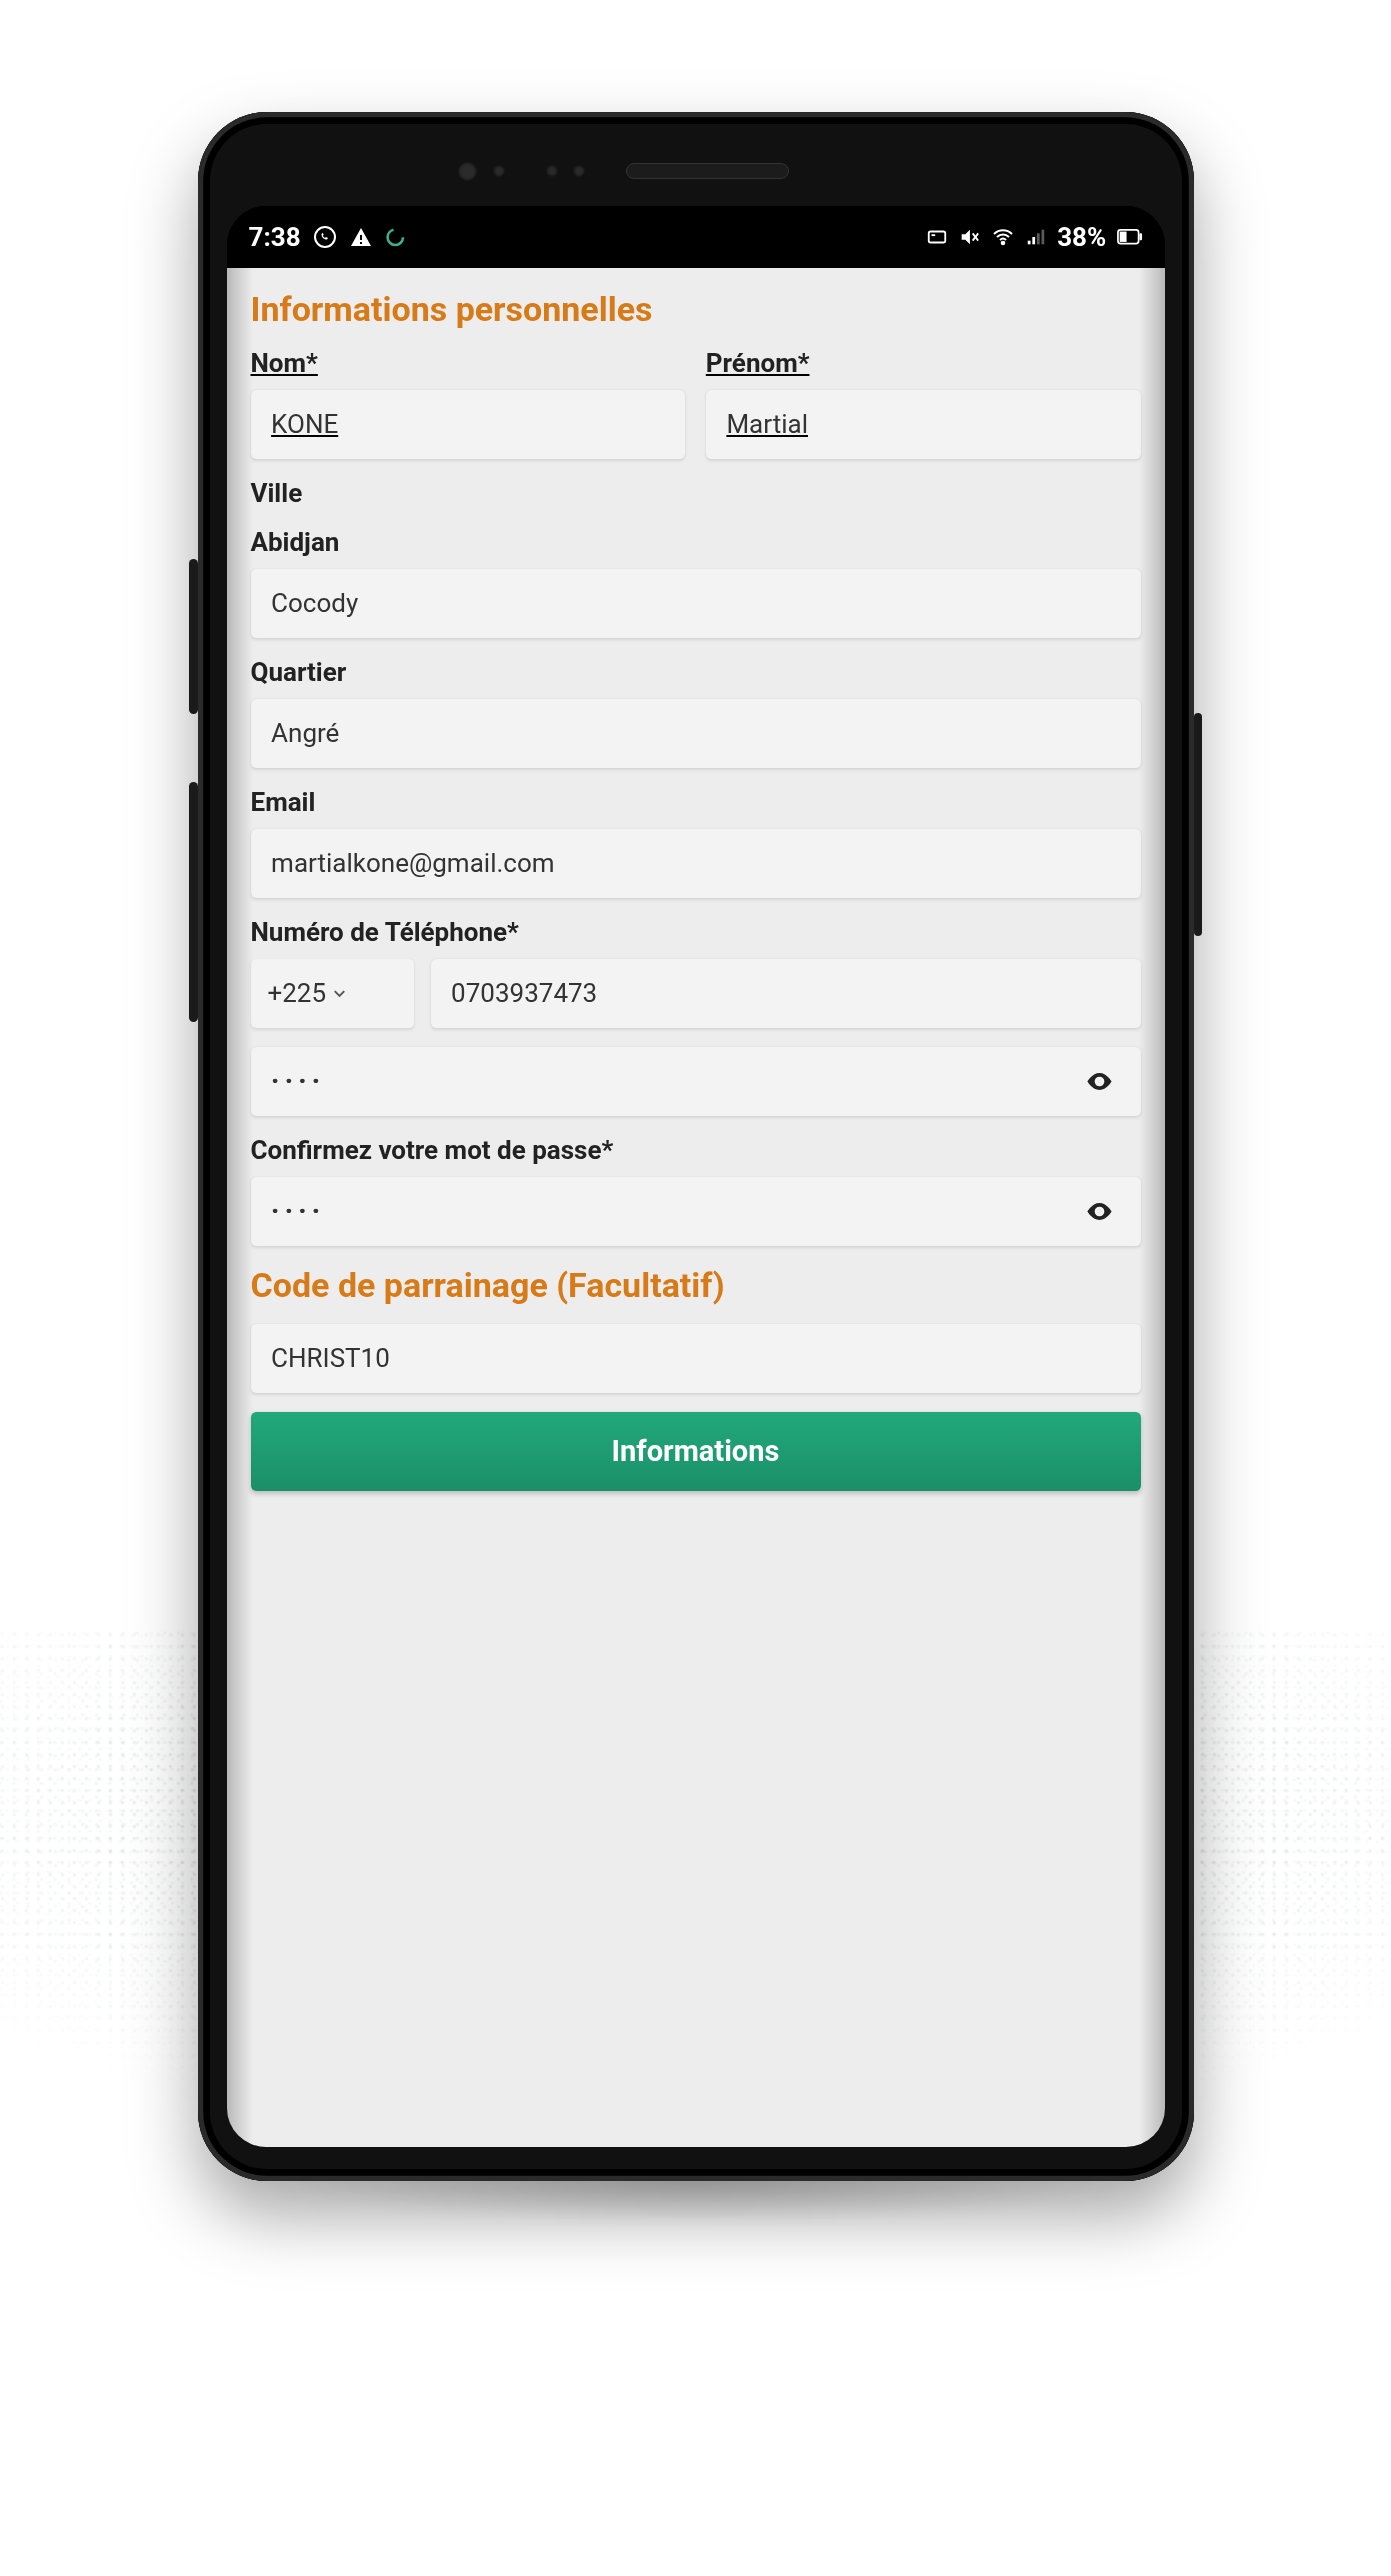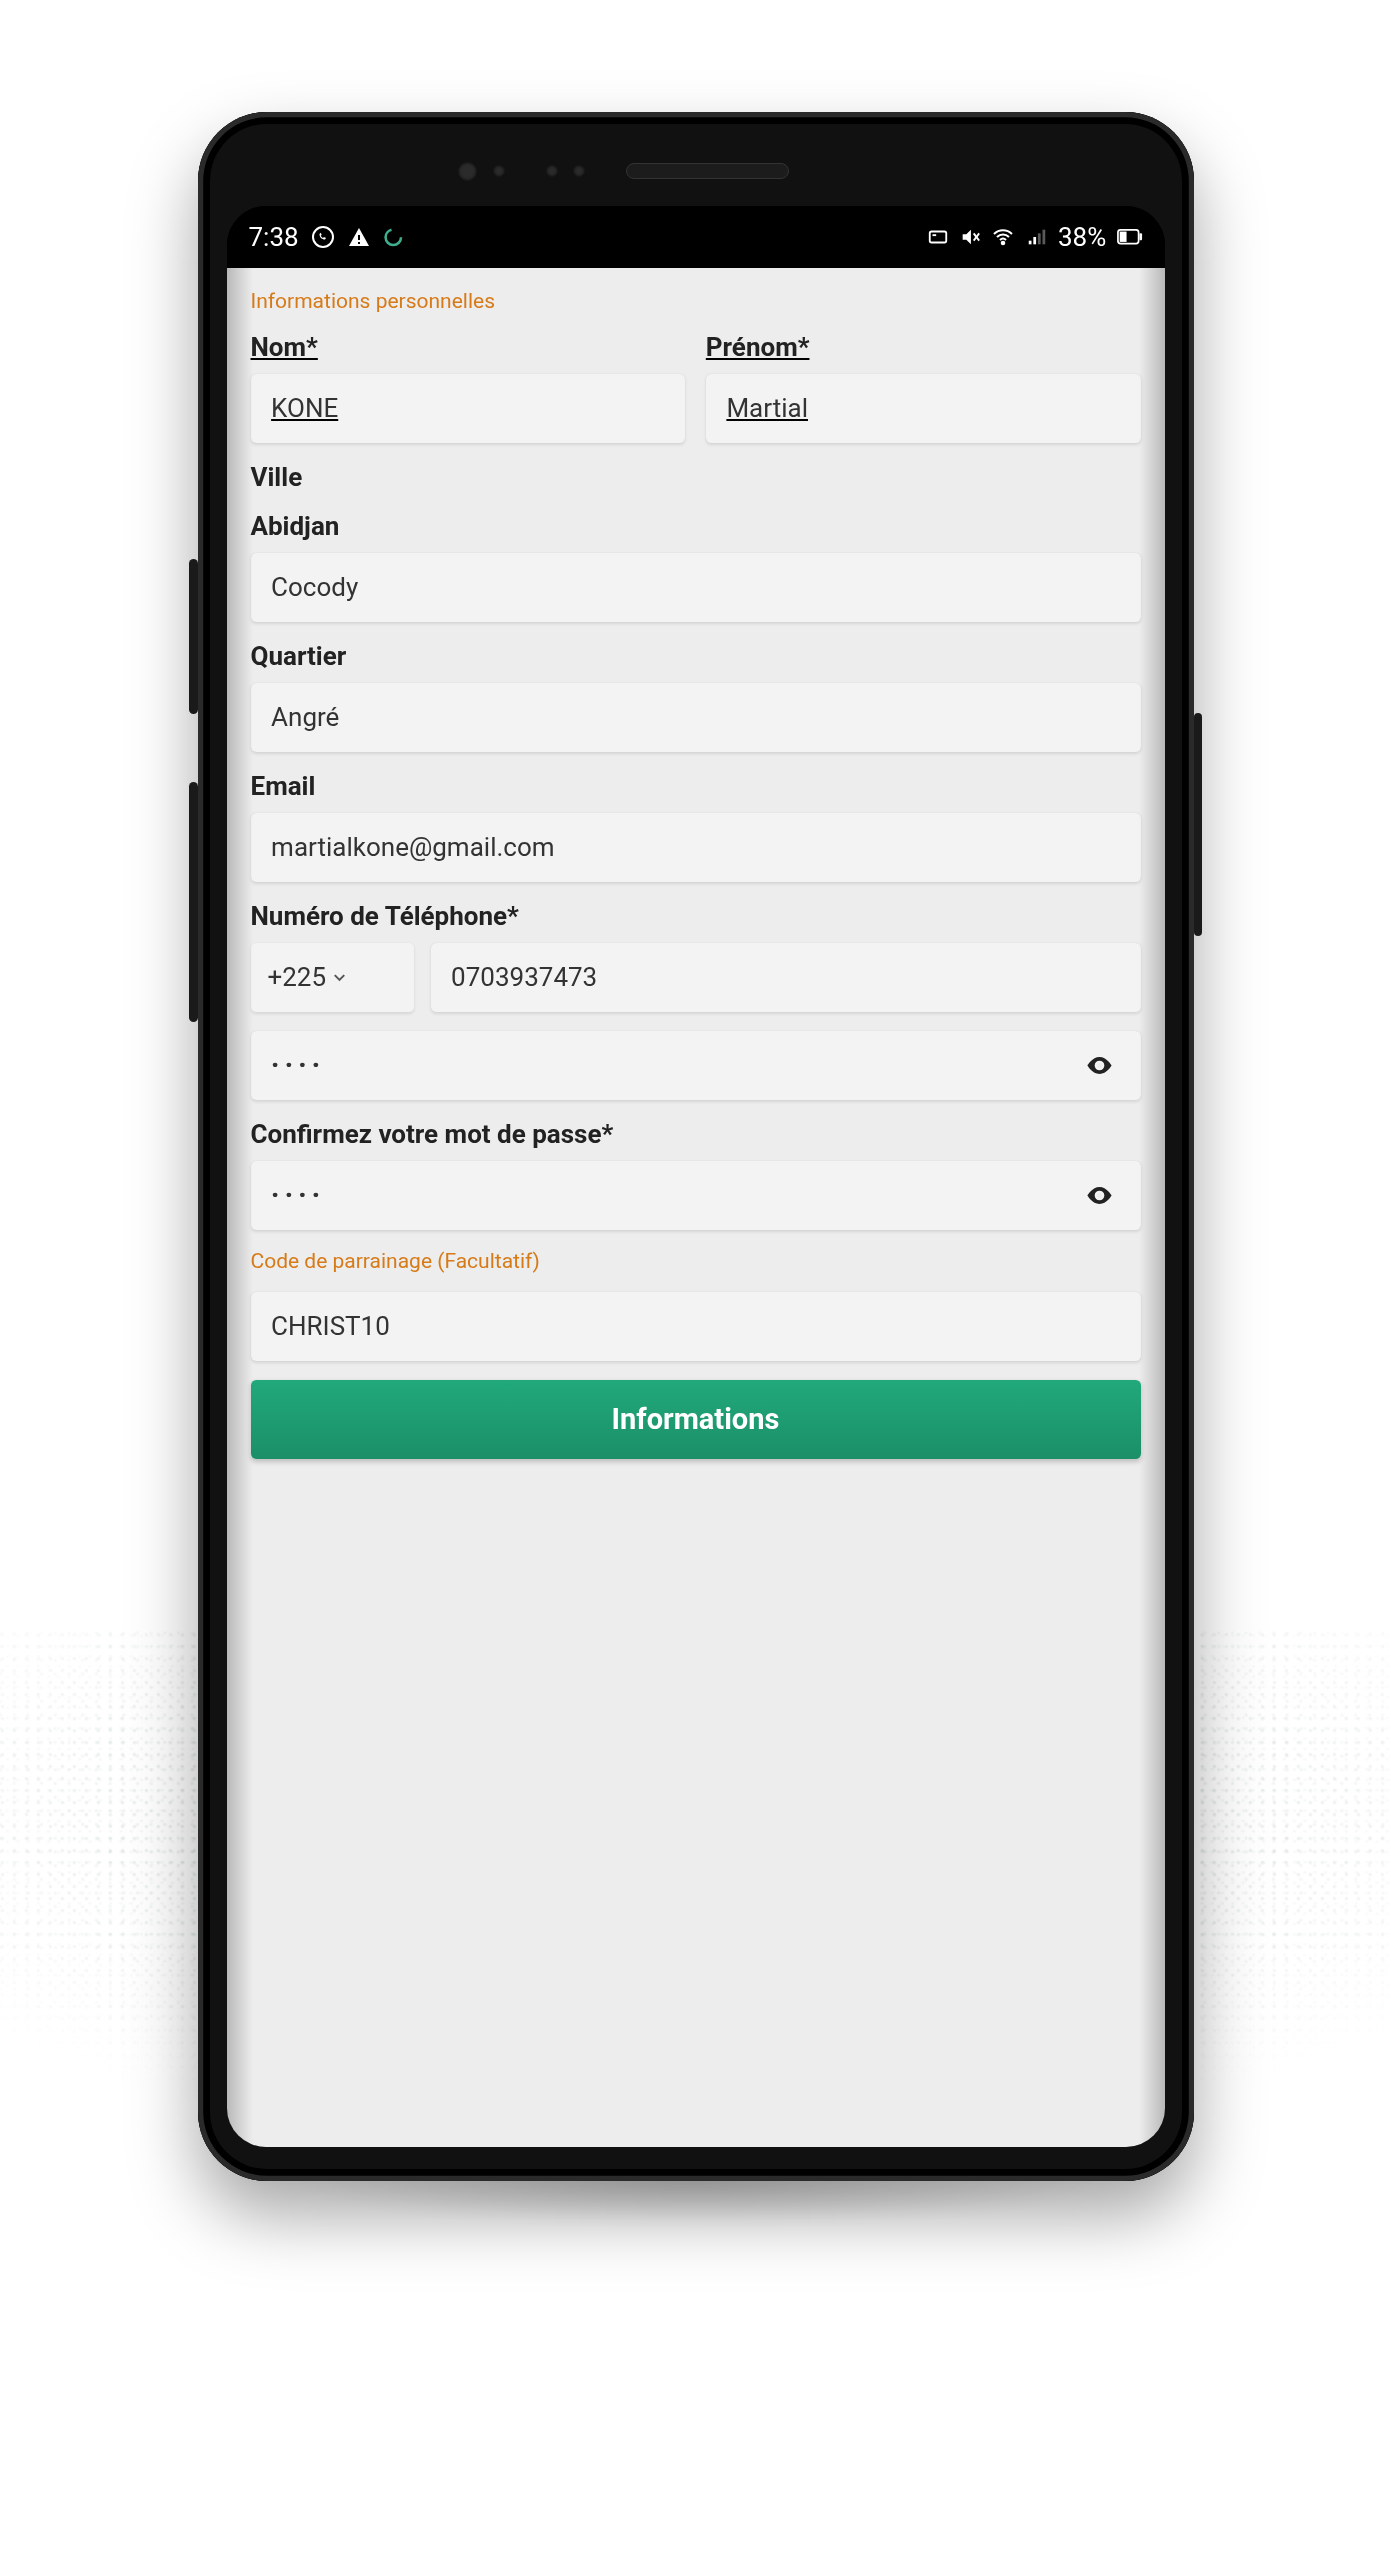--- a/index.html
+++ b/index.html
@@ -82,40 +82,40 @@
   
   .status-bar {
     height: 62px;
     background: #000;
     color: #fff;
     display: flex;
     align-items: center;
     justify-content: space-between;
     padding: 0 22px;
     font-size: 26px;
-    font-weight: 400;
+    font-weight: 700;
   }
   .status-left, .status-right { display: flex; align-items: center; gap: 12px; }
   .status-right { gap: 10.3px; }
   .sb-icon{display:inline-flex;align-items:center;justify-content:center;}
 
   
   .app {
     position: absolute;
     top: 62px;
     left: 0; right: 0; bottom: 0;
     background: #ededed;
     overflow: hidden;
     padding: 20.6px 24px 0 24px;
   }
 
   .section-title {
     color: #d77a18;
-    font-weight: 400;
-    font-size: 21px;
+    font-weight: 700;
+    font-size: 34px;
     margin-bottom: 19px;
   }
 
   .form-group { margin-bottom: 19px; }
   .label {
     font-weight: 700;
     color: #222;
     font-size: 26px;
     margin-bottom: 12px;
   }

